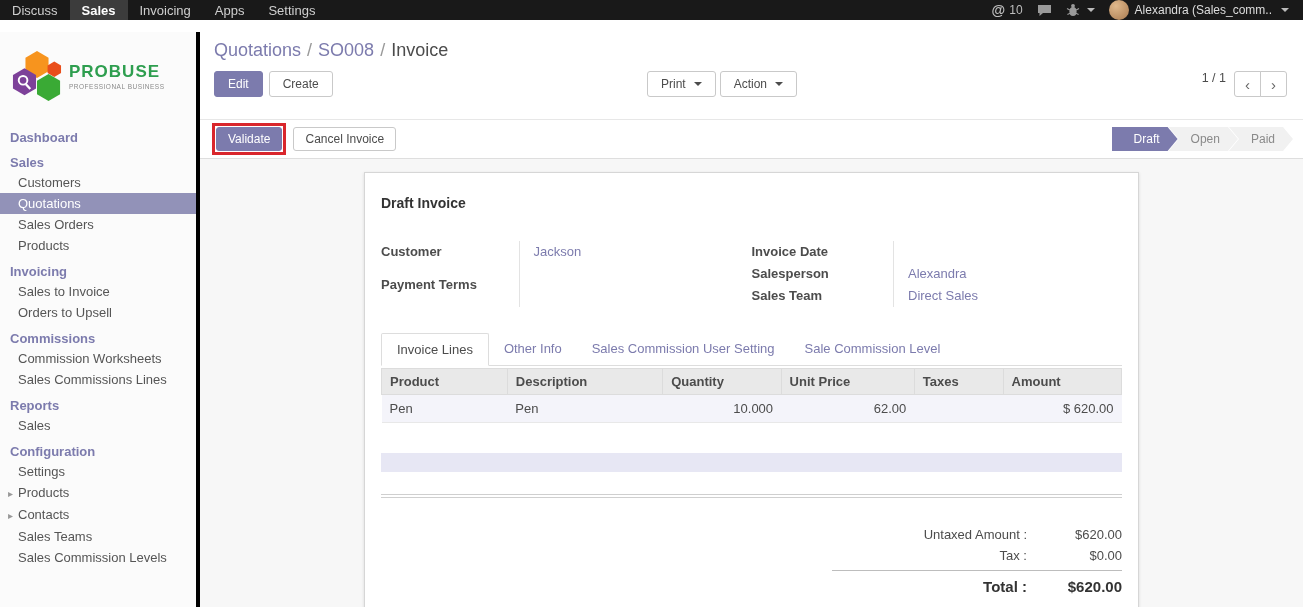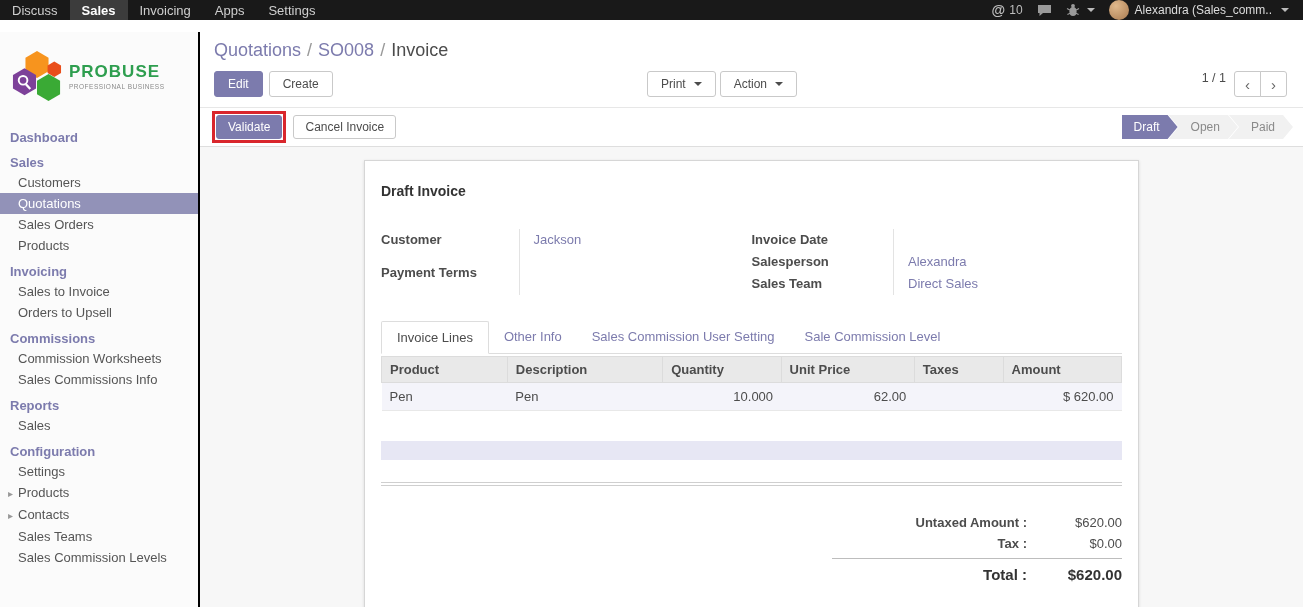--- a/index.html
+++ b/index.html
@@ -25,21 +25,21 @@
   .top-icon { display: flex; align-items: center; gap: 4px; color: #bdbdbd; cursor: pointer; font-size: 12px; }
   .at-glyph { font-size: 14px; font-weight: bold; color: #bdbdbd; }
   .user-menu { display: flex; align-items: center; gap: 6px; cursor: pointer; font-size: 12px; color: #ddd; }
   .avatar { width: 20px; height: 20px; border-radius: 50%; background: radial-gradient(circle at 35% 30%, #e0b98c, #a87a50); display: inline-block; }
   .caret { display:inline-block; width:0; height:0; border-left:4px solid transparent; border-right:4px solid transparent; border-top:4px solid #bbb; margin-left:3px; }
   .caret.dark { border-top-color:#4c4c4c; }
 
   
   .sidebar {
     position: absolute; top: 32px; left: 0; bottom: 0; width: 200px;
-    background: #fbfbfb; border-right: 2px solid #000000; overflow: hidden;
+    background: #fbfbfb; border-right: 4px solid #000000; overflow: hidden;
   }
   .logo { display: flex; align-items: center; gap: 7px; padding: 16px 10px 18px 12px; }
   .logo-title { font-size: 17px; font-weight: bold; color: #2e9e4f; letter-spacing: 1px; line-height: 1; }
   .logo-sub { font-size: 6.5px; color: #8a8a8a; letter-spacing: .5px; margin-top: 3px; }
   .section-header { color: #7c7bad; font-weight: bold; padding: 2px 10px; margin-top: 6px; cursor: pointer; }
   .side-item { padding: 2px 10px 2px 18px; color: #555; cursor: pointer; line-height: 17px; }
   .side-item.active { background: #9292b8; color: #fff; }
   .side-item .arrow { color: #999; font-size: 10px; display:inline-block; width: 10px; margin-left: -10px; }
 
   
@@ -62,31 +62,31 @@
   .cp-right { margin-left: auto; display: flex; align-items: flex-start; gap: 8px; }
   .pager-text { font-size: 12.5px; color: #4c4c4c; cursor: pointer; }
   .pager-btns { display: flex; }
   .pager-btn { width: 27px; height: 26px; background: #fff; border: 1px solid #c9c9c9; color: #666; font-size: 15px; cursor: pointer; line-height: 1; }
   .pager-btn.next { margin-left: -1px; border-radius: 0 3px 3px 0; }
   .pager-btn.prev { border-radius: 3px 0 0 3px; }
 
   
   .statusbar {
     display: flex; align-items: center; padding: 3px 10px 3px 12px;
-    border-top: 1px solid #e7e7e7; border-bottom: 1px solid #dedede; background: #fff;
+    border-top: 1px solid #e7e7e7; border-bottom: 1px solid #dedede; background: #fff; margin-top: 12px;
   }
   .btn.sm { padding: 4px 11px; font-size: 12px; }
   .validate-wrap { display: inline-block; border: 3px solid #d9262c; padding: 1px; margin-right: 7px; }
   .states { margin-left: auto; display: flex; }
   .state {
     padding: 5px 18px 5px 22px; background: #f1f1f1; color: #8a8a8a; font-size: 12px;
     margin-left: -9px; cursor: pointer;
     clip-path: polygon(0 0, calc(100% - 10px) 0, 100% 50%, calc(100% - 10px) 100%, 0 100%, 10px 50%);
   }
-  .state.first { margin-left: 0; padding-left: 12px;
+  .state.first { margin-left: 0; padding-left: 22px;
     clip-path: polygon(0 0, calc(100% - 10px) 0, 100% 50%, calc(100% - 10px) 100%, 0 100%); }
   .state.active { background: #7c7bad; color: #fff; }
 
   
   .form-area { flex: 1; background: #f7f7f7; overflow: hidden; }
   .sheet {
     width: 775px; margin: 13px auto 0; background: #fff;
     border: 1px solid #d6d6d6; box-shadow: 0 1px 3px rgba(0,0,0,.12);
     padding: 22px 16px 30px; min-height: 480px;
   }
@@ -115,21 +115,21 @@
   }
   table.lines th:first-child { border-left: 1px solid #dcdcdc; }
   table.lines td { padding: 6px 8px; background: #f4f4fa; border-bottom: 1px solid #e8e8e8; cursor: pointer; }
   .num { text-align: right; }
 
   .lav-strip { height: 19px; background: #e7e7f4; margin-top: 30px; }
   .hr-double { height: 4px; border-top: 1px solid #cfcfcf; border-bottom: 1px solid #cfcfcf; margin-top: 22px; }
 
   .totals { width: 290px; margin-left: auto; margin-top: 26px; }
   .trow { display: flex; justify-content: flex-end; padding: 3px 0; align-items: baseline; }
-  .tlabel { font-weight: bold; color: #4c4c4c; }
+  .tlabel { font-weight: normal; color: #4c4c4c; }
   .tvalue { width: 95px; text-align: right; color: #4c4c4c; }
   .trow.total { border-top: 1px solid #bdbdbd; margin-top: 4px; padding-top: 7px; font-size: 15px; }
   .trow.total .tlabel, .trow.total .tvalue { font-weight: bold; color: #333; }
 </style>
 </head>
 <body>
 
 <div class="topbar">
   <div class="menus">
     <div class="menu-item">Discuss</div>
@@ -186,21 +186,21 @@
     <div class="side-item active">Quotations</div>
     <div class="side-item">Sales Orders</div>
     <div class="side-item">Products</div>
 
     <div class="section-header">Invoicing</div>
     <div class="side-item">Sales to Invoice</div>
     <div class="side-item">Orders to Upsell</div>
 
     <div class="section-header">Commissions</div>
     <div class="side-item">Commission Worksheets</div>
-    <div class="side-item">Sales Commissions Info</div>
+    <div class="side-item">Sales Commissions Lines</div>
 
     <div class="section-header">Reports</div>
     <div class="side-item">Sales</div>
 
     <div class="section-header">Configuration</div>
     <div class="side-item">Settings</div>
     <div class="side-item"><span class="arrow">▸</span><span>Products</span></div>
     <div class="side-item"><span class="arrow">▸</span><span>Contacts</span></div>
     <div class="side-item">Sales Teams</div>
     <div class="side-item">Sales Commission Levels</div>

